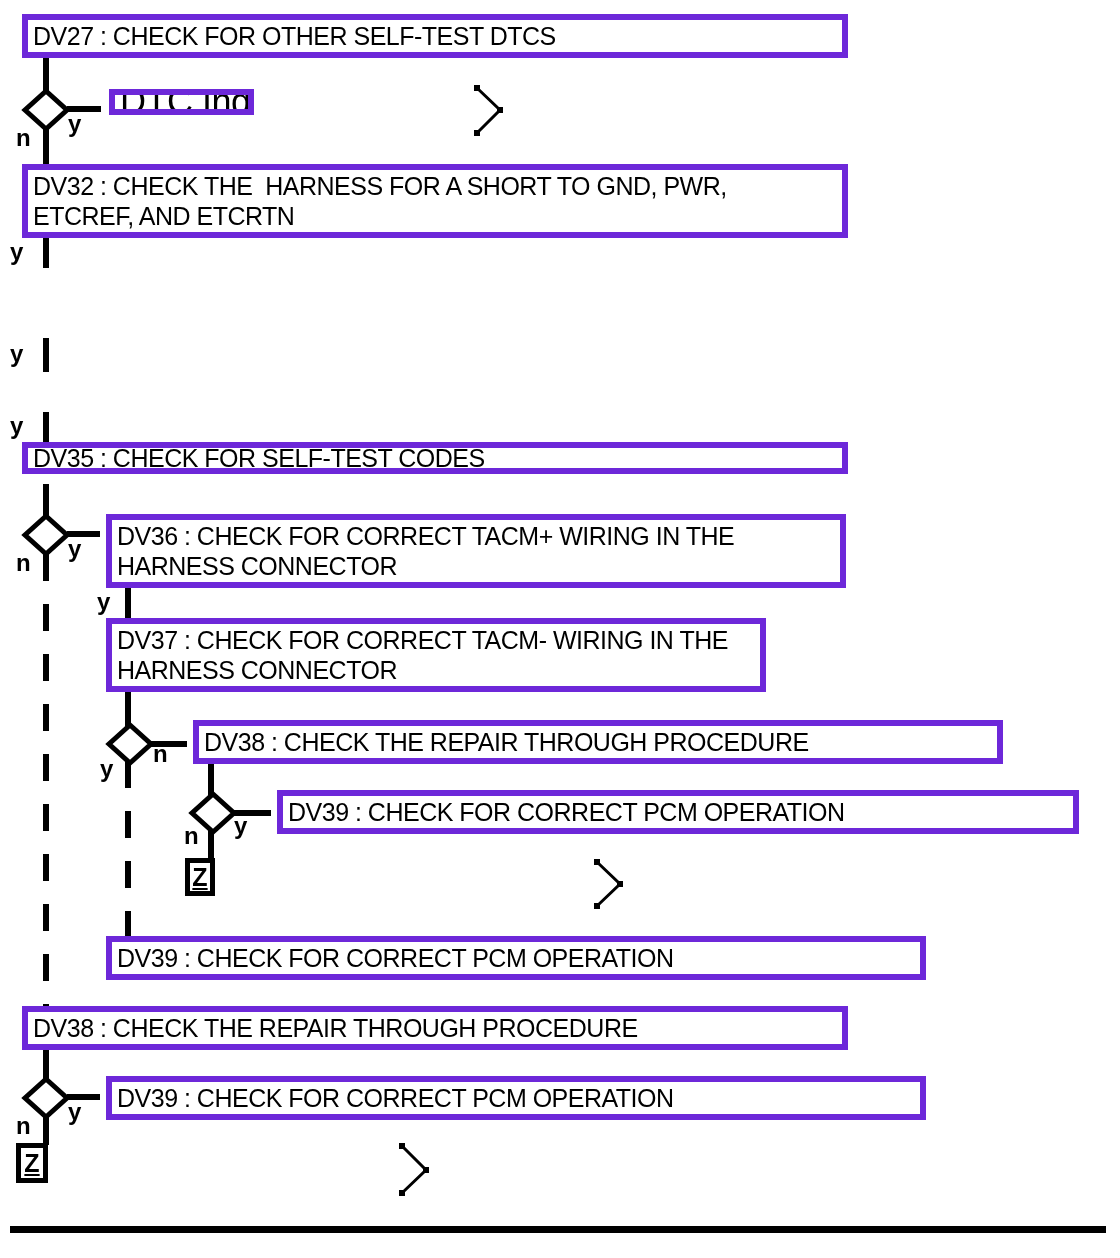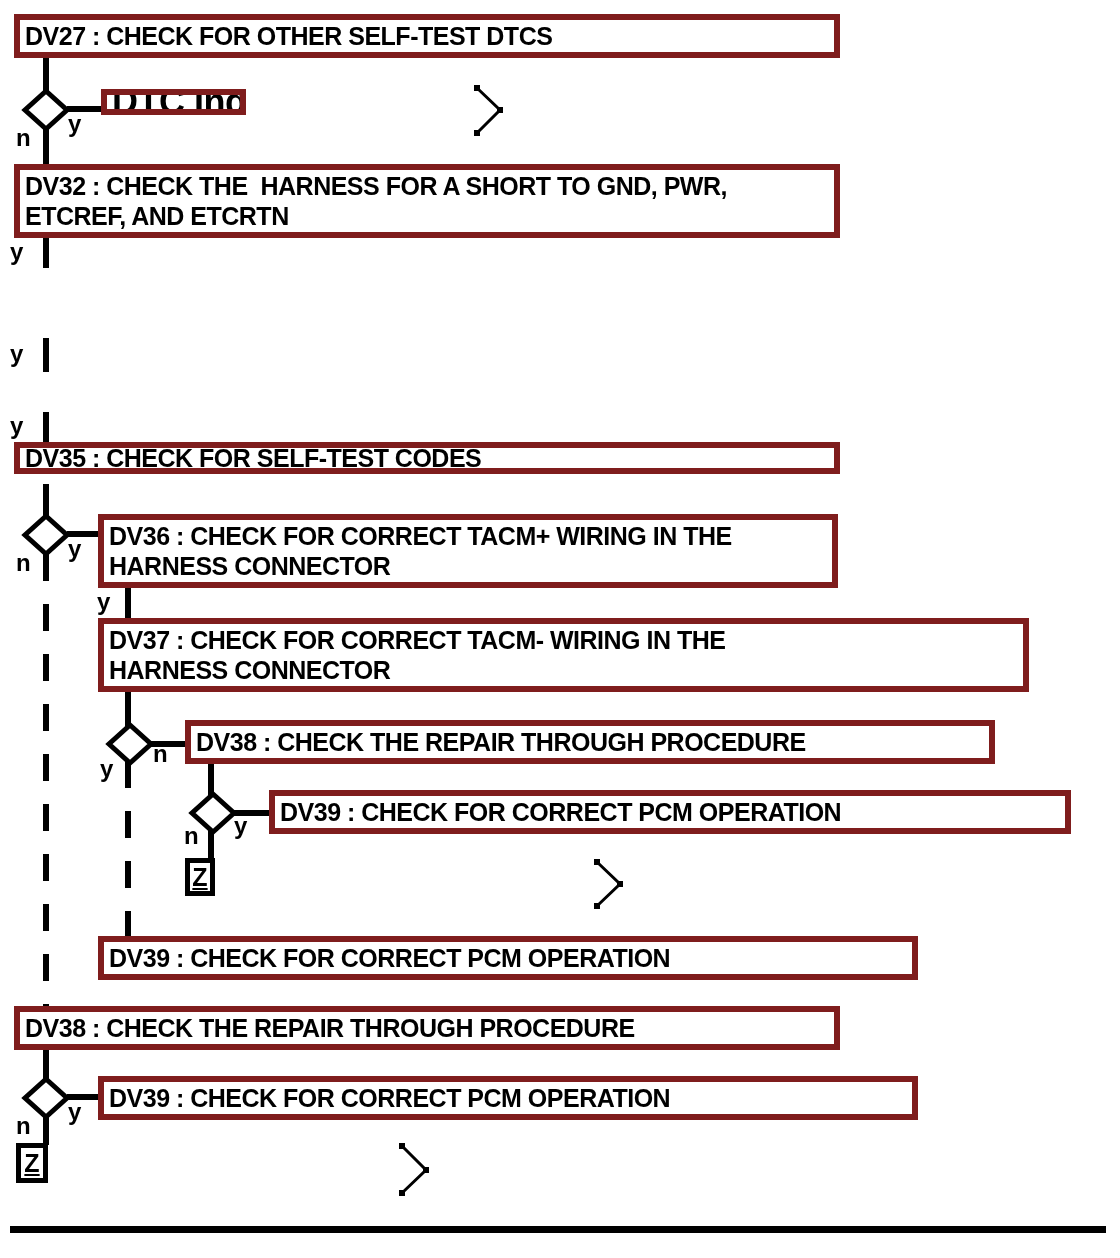--- a/index.html
+++ b/index.html
@@ -2,23 +2,23 @@
 <html><head>
 <meta charset="utf-8">
 <style>
   html,body{margin:0;padding:0;background:#fff;}
   .page{
     position:relative;width:1120px;height:1258px;background:#ffffff;
     font-family:"Liberation Sans",sans-serif;color:#000;overflow:hidden;
   }
   svg.wires{position:absolute;left:0;top:0;width:1120px;height:1258px;pointer-events:none;}
   .node{
-    position:absolute;box-sizing:border-box;border:6px solid #7f1d1d;background:#fff;
-    font-weight:bold;font-size:25px;line-height:30px;letter-spacing:-0.5px;
-    white-space:pre;display:flex;align-items:center;padding-left:5px;overflow:hidden;
+    position:absolute;box-sizing:border-box;border:6px solid #6d28d9;background:#fff;
+    font-weight:normal;font-size:25px;line-height:30px;letter-spacing:-0.5px;
+    white-space:pre;display:flex;align-items:center;padding-left:5px;overflow:hidden;margin-left:8px;
   }
   .node.small{border-width:6px;}
   .zbox{
     position:absolute;box-sizing:border-box;border:5px solid #000;background:#fff;
     font-weight:bold;font-size:25px;display:flex;align-items:center;justify-content:center;
     text-decoration:underline;
   }
   .branch{
     position:absolute;font-weight:bold;font-size:24px;line-height:1;color:#000;
     letter-spacing:0;
@@ -80,21 +80,21 @@
     <rect x="10" y="1226" width="1096" height="7" fill="#000"></rect>
   </svg>
 
   <div class="node" style="left:14px;top:14px;width:826px;height:44px;">DV27 : CHECK FOR OTHER SELF-TEST DTCS</div>
   <div class="node small" style="left:101px;top:89px;width:145px;height:26px;font-size:36px;">DTC Index</div>
   <div class="node" style="left:14px;top:164px;width:826px;height:74px;">DV32 : CHECK THE  HARNESS FOR A SHORT TO GND, PWR,
 ETCREF, AND ETCRTN</div>
   <div class="node" style="left:14px;top:442px;width:826px;height:32px;">DV35 : CHECK FOR SELF-TEST CODES</div>
   <div class="node" style="left:98px;top:514px;width:740px;height:74px;">DV36 : CHECK FOR CORRECT TACM+ WIRING IN THE
 HARNESS CONNECTOR</div>
-  <div class="node" style="left:98px;top:618px;width:931px;height:74px;">DV37 : CHECK FOR CORRECT TACM- WIRING IN THE
+  <div class="node" style="left:98px;top:618px;width:660px;height:74px;">DV37 : CHECK FOR CORRECT TACM- WIRING IN THE
 HARNESS CONNECTOR</div>
   <div class="node" style="left:185px;top:720px;width:810px;height:44px;">DV38 : CHECK THE REPAIR THROUGH PROCEDURE</div>
   <div class="node" style="left:269px;top:790px;width:802px;height:44px;">DV39 : CHECK FOR CORRECT PCM OPERATION</div>
   <div class="zbox" style="left:185px;top:858px;width:30px;height:38px;">Z</div>
   <div class="node" style="left:98px;top:936px;width:820px;height:44px;">DV39 : CHECK FOR CORRECT PCM OPERATION</div>
   <div class="node" style="left:14px;top:1006px;width:826px;height:44px;">DV38 : CHECK THE REPAIR THROUGH PROCEDURE</div>
   <div class="node" style="left:98px;top:1076px;width:820px;height:44px;">DV39 : CHECK FOR CORRECT PCM OPERATION</div>
   <div class="zbox" style="left:16px;top:1143px;width:32px;height:40px;">Z</div>
 
   <span class="branch" style="left:16px;top:126px;">n</span>

